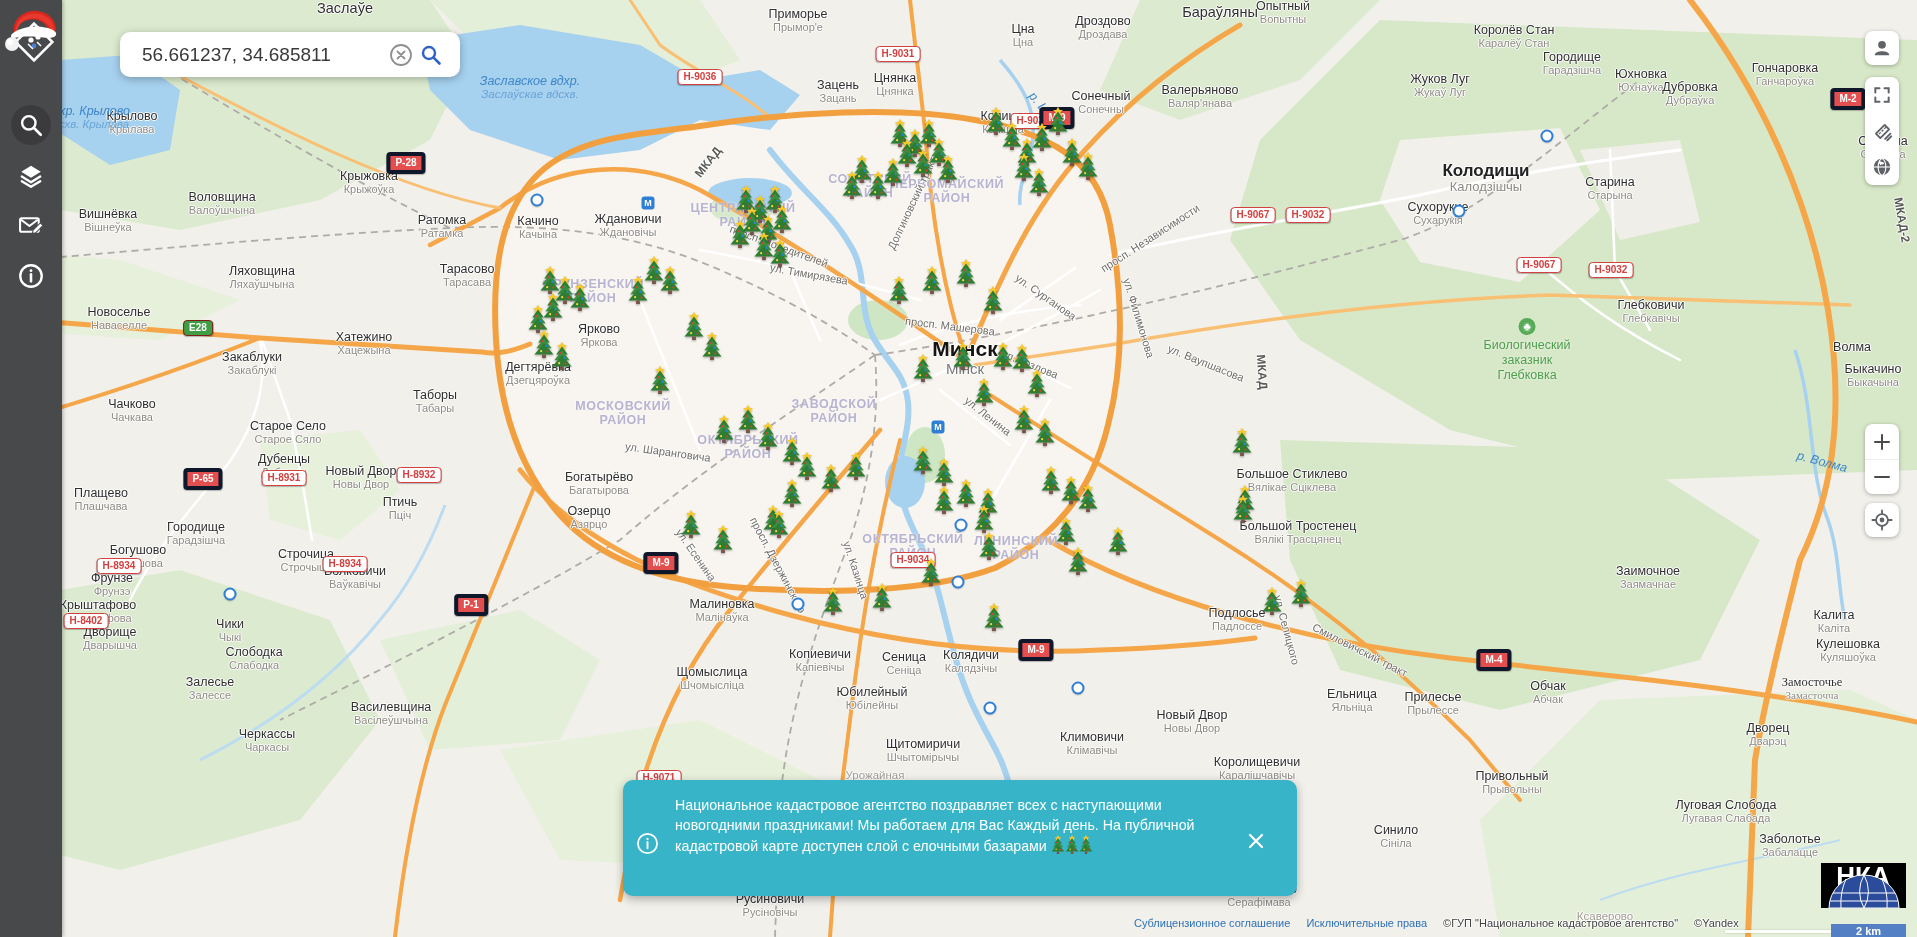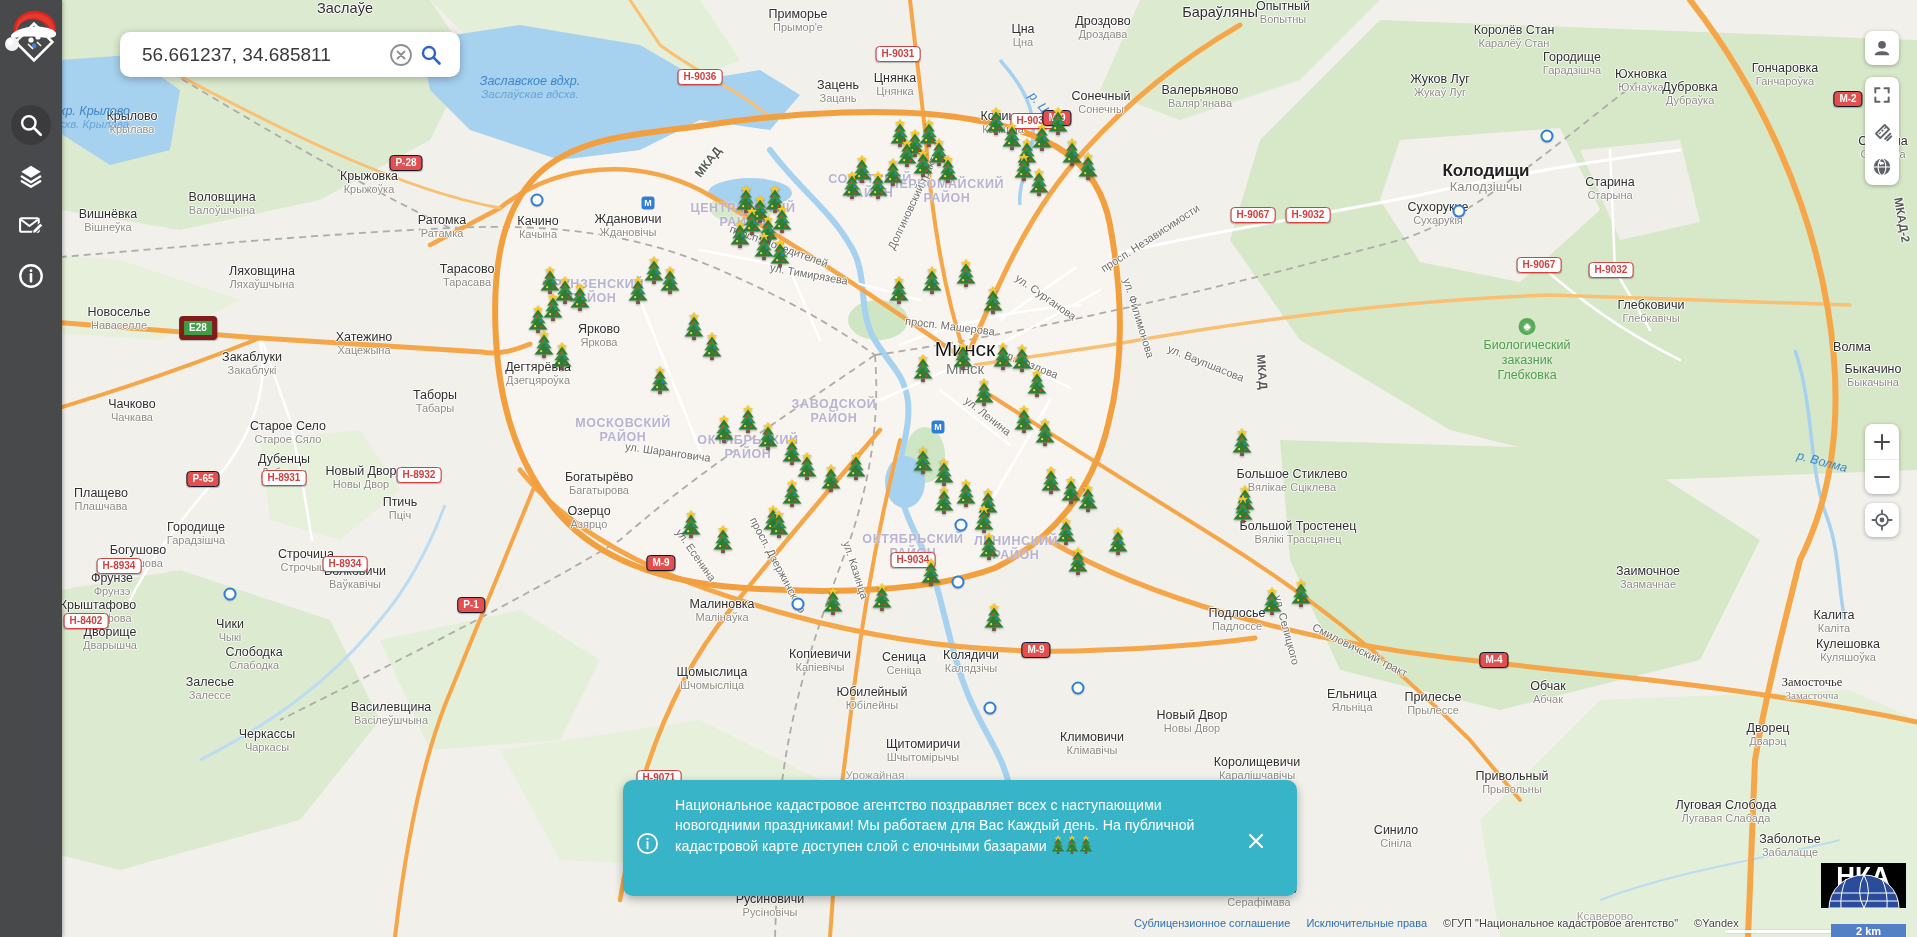--- a/index.html
+++ b/index.html
@@ -9,38 +9,38 @@
   #map-svg{position:absolute;left:0;top:0;z-index:1;}
   #map-overlay{position:absolute;left:0;top:0;width:1917px;height:937px;z-index:2;pointer-events:none;}
   .halo{text-shadow:-1px 0 0 rgba(255,255,255,.95),1px 0 0 rgba(255,255,255,.95),
         0 -1px 0 rgba(255,255,255,.95),0 1px 0 rgba(255,255,255,.95);}
   .town{position:absolute;transform:translate(-50%,-50%);text-align:center;line-height:1.12;white-space:nowrap;}
   .town .tn{font-size:12.5px;color:#2e2e2e;text-shadow:-1px 0 0 rgba(255,255,255,.95),1px 0 0 rgba(255,255,255,.95),0 -1px 0 rgba(255,255,255,.95),0 1px 0 rgba(255,255,255,.95);}
   .town .ts{font-size:11px;color:#8e8a84;text-shadow:-1px 0 0 rgba(255,255,255,.9),1px 0 0 rgba(255,255,255,.9),0 -1px 0 rgba(255,255,255,.9),0 1px 0 rgba(255,255,255,.9);}
   .town.md .tn{font-size:14.5px;}
   .town.lg .tn{font-size:17px;font-weight:bold;color:#222;}
   .town.lg .ts{font-size:13px;}
-  .town.city .tn{font-size:21px;font-weight:normal;color:#141414;}
+  .town.city .tn{font-size:21px;font-weight:bold;color:#141414;}
   .town.city .ts{font-size:15px;color:#777;}
   .town.faded .tn{color:#a09c94;font-size:11.5px;}
   .district{position:absolute;transform:translate(-50%,-50%);width:130px;text-align:center;
     font-size:12.5px;font-weight:bold;letter-spacing:.6px;color:#b7b3d1;line-height:1.15;
     text-shadow:0 0 3px rgba(255,255,255,.8);}
   .street{position:absolute;font-size:11px;color:#6f6e6a;white-space:nowrap;
     transform-origin:center;}
   .wlabel{position:absolute;transform:translate(-50%,-50%);text-align:center;line-height:1.15;
     font-style:italic;color:#3f87c9;white-space:normal;width:110px;}
   .wlabel .tn{font-size:12.5px;}
   .wlabel .ts{font-size:11.5px;color:#6aa4d6;}
   .wlabel.riv{width:auto;white-space:nowrap;}
   .badge{position:absolute;transform:translate(-50%,-50%);font-size:10px;font-weight:bold;
     padding:1px 5px 2px;border-radius:4px;white-space:nowrap;box-shadow:0 1px 1px rgba(0,0,0,.25);}
-  .badge.r{background:#e34f4f;color:#fff;border:1px solid #0f172a;}
+  .badge.r{background:#e34f4f;color:#fff;border:4px solid #0f172a;}
   .badge.o{background:#fff;color:#d34040;border:1px solid #d34040;}
-  .badge.g{background:#3f9e43;color:#fff;border:5px solid #7f1d1d;}
+  .badge.g{background:#3f9e43;color:#fff;border:1px solid #7f1d1d;}
   .tree{position:absolute;width:21px;height:29px;transform:translate(-50%,-88%);
     filter:drop-shadow(0 1px 1px rgba(0,0,0,.35));}
   .dot{position:absolute;width:9px;height:9px;border-radius:50%;background:#fff;
     border:2.5px solid #2f7fd6;transform:translate(-50%,-50%);box-shadow:0 1px 1px rgba(0,0,0,.2);}
   .metro{position:absolute;width:13px;height:13px;border-radius:3px;background:#2f7fd6;
     transform:translate(-50%,-50%);color:#fff;font-size:9px;font-weight:bold;text-align:center;line-height:13px;}
   .reserve{position:absolute;transform:translate(-50%,0);text-align:center;font-size:12.5px;
     color:#4d9e4d;line-height:1.2;text-shadow:0 0 3px rgba(255,255,255,.8);}
   .reserve .ric{display:block;margin:0 auto 3px;width:17px;height:17px;border-radius:50%;
     background:#57ab57;color:#fff;font-size:11px;line-height:17px;}
@@ -535,21 +535,21 @@
       <div class="town faded" style="left: 875px; top: 775px;">
         <div class="tn">Урожайная</div>
       </div>
       <div class="town faded" style="left: 1605px; top: 916px;">
         <div class="tn">Ксаверово</div>
       </div>
       <div class="district" style="left: 743px; top: 215px;">ЦЕНТРАЛЬНЫЙ РАЙОН</div>
       <div class="district" style="left: 870px; top: 186px;">СОВЕТСКИЙ РАЙОН</div>
       <div class="district" style="left: 947px; top: 191px;">ПЕРВОМАЙСКИЙ РАЙОН</div>
       <div class="district" style="left: 593px; top: 291px;">ФРУНЗЕНСКИЙ РАЙОН</div>
-      <div class="district" style="left: 623px; top: 430px;">МОСКОВСКИЙ РАЙОН</div>
+      <div class="district" style="left: 623px; top: 413px;">МОСКОВСКИЙ РАЙОН</div>
       <div class="district" style="left: 748px; top: 447px;">ОКТЯБРЬСКИЙ РАЙОН</div>
       <div class="district" style="left: 834px; top: 411px;">ЗАВОДСКОЙ РАЙОН</div>
       <div class="district" style="left: 913px; top: 546px;">ОКТЯБРЬСКИЙ РАЙОН</div>
       <div class="district" style="left: 1016px; top: 548px;">ЛЕНИНСКИЙ РАЙОН</div>
       <div class="street halo" style="left: 708px; top: 162px; font-weight: bold; font-size: 12px; color: rgb(90, 90, 86); transform: translate(-50%, -50%) rotate(-52deg);">МКАД</div>
       <div class="street halo" style="left: 1262px; top: 372px; font-weight: bold; font-size: 12px; color: rgb(90, 90, 86); transform: translate(-50%, -50%) rotate(86deg);">МКАД</div>
       <div class="street halo" style="left: 1902px; top: 220px; font-weight: bold; font-size: 12px; color: rgb(90, 90, 86); transform: translate(-50%, -50%) rotate(80deg);">МКАД-2</div>
       <div class="street halo" style="left: 779px; top: 246px; transform: translate(-50%, -50%) rotate(20deg);">просп. Победителей</div>
       <div class="street halo" style="left: 809px; top: 274px; transform: translate(-50%, -50%) rotate(10deg);">ул. Тимирязева</div>
       <div class="street halo" style="left: 950px; top: 326px; transform: translate(-50%, -50%) rotate(7deg);">просп. Машерова</div>

